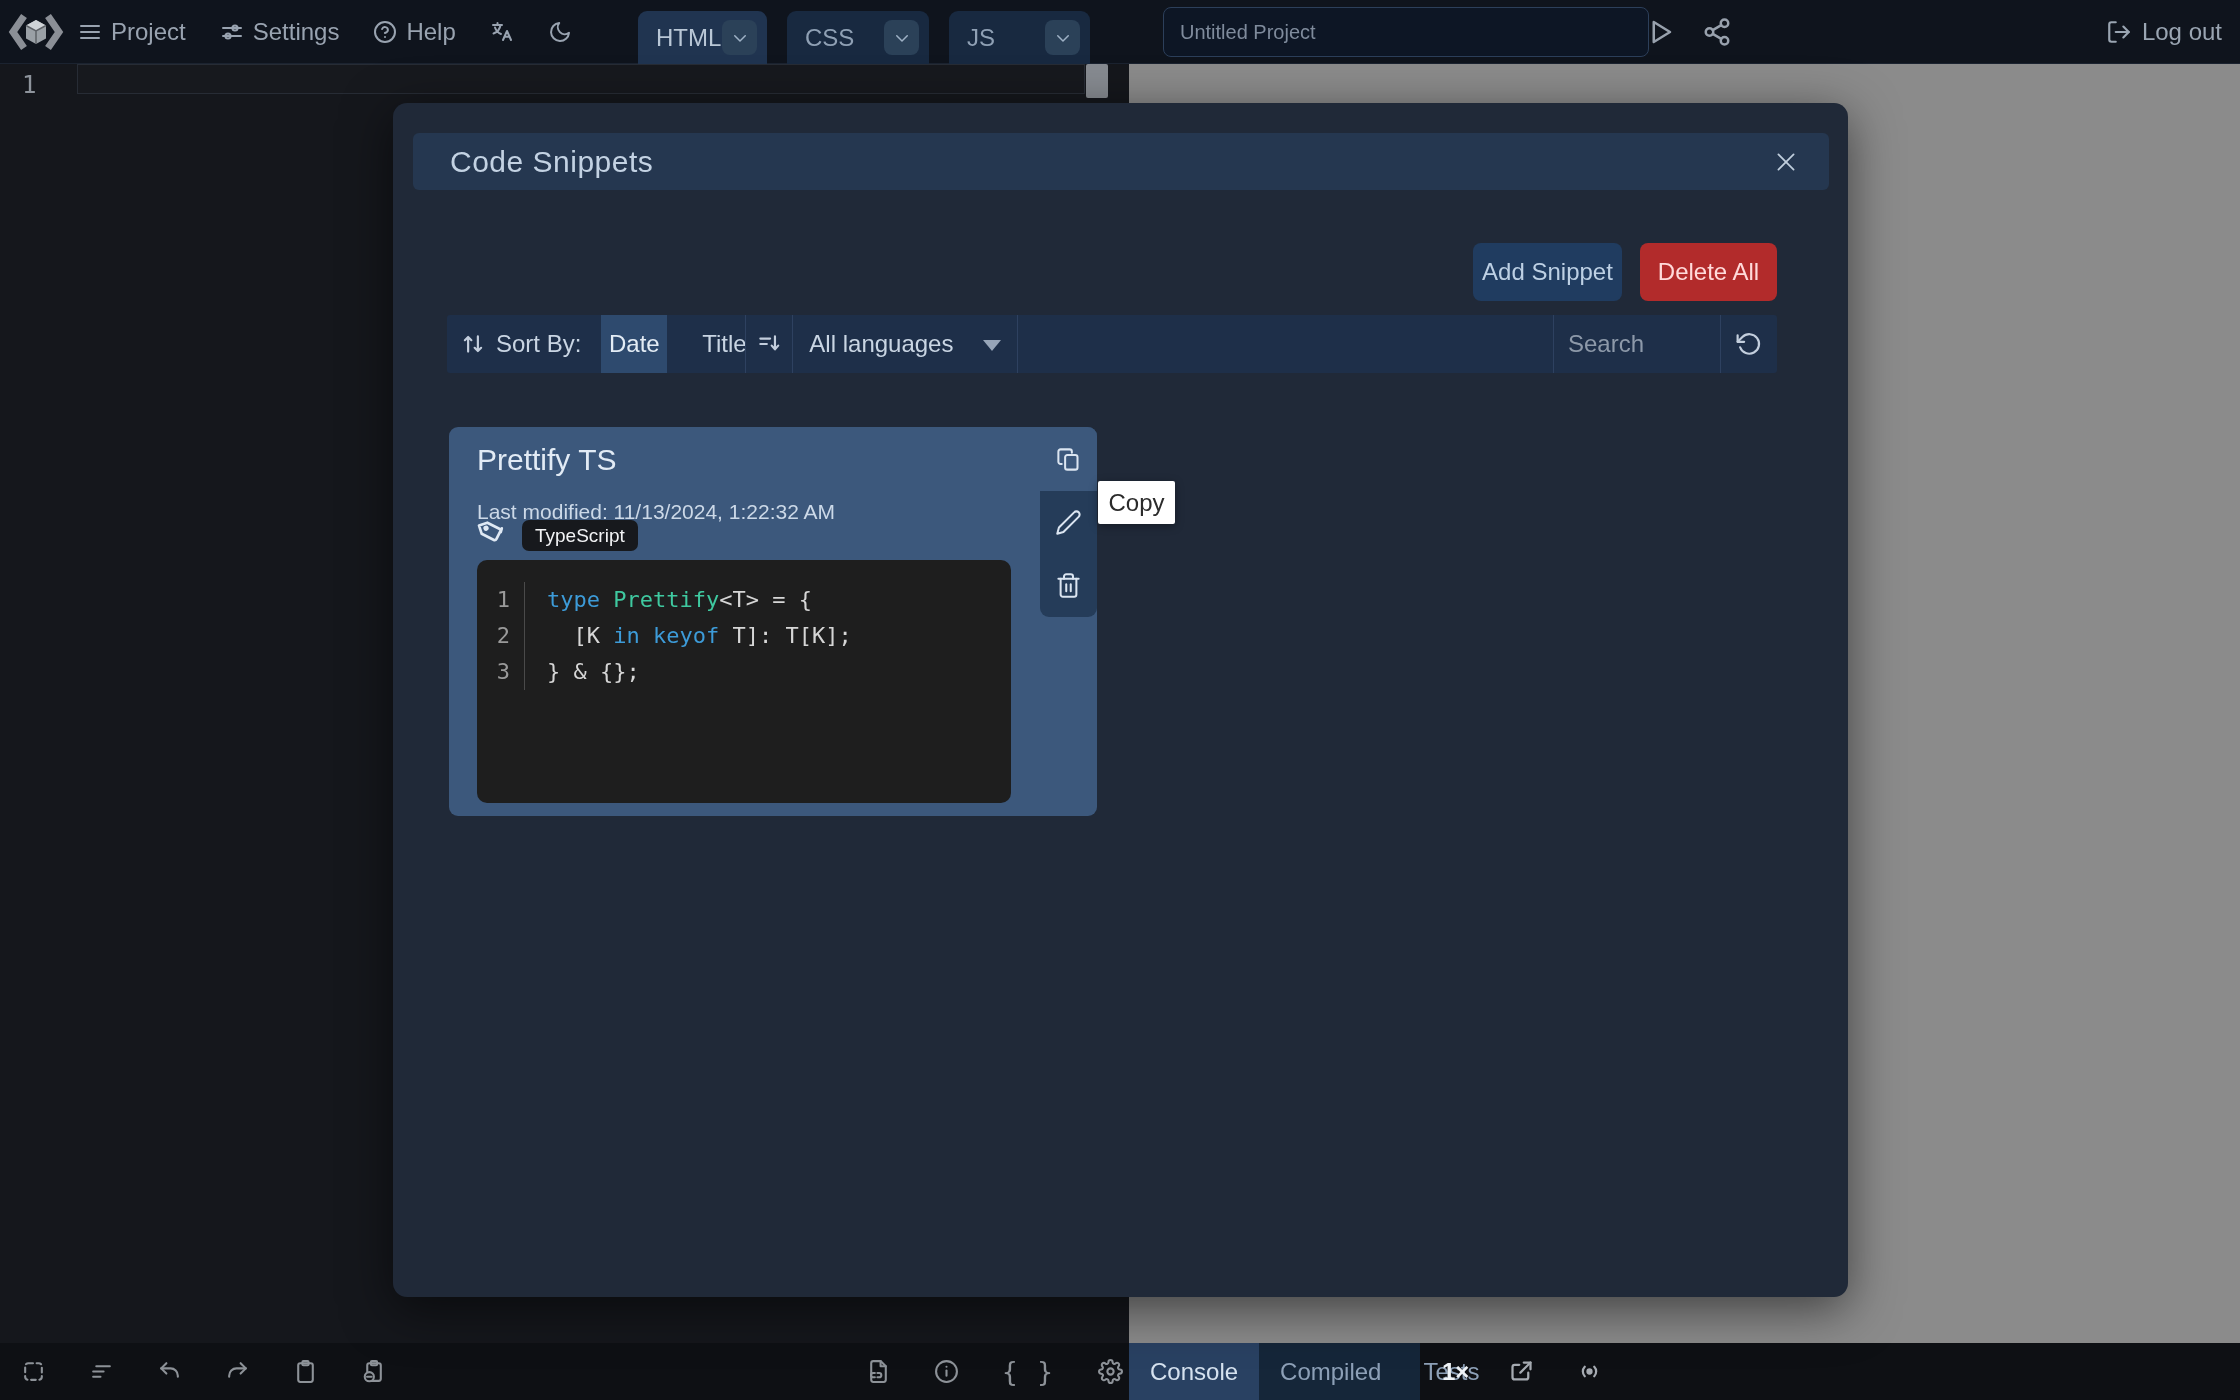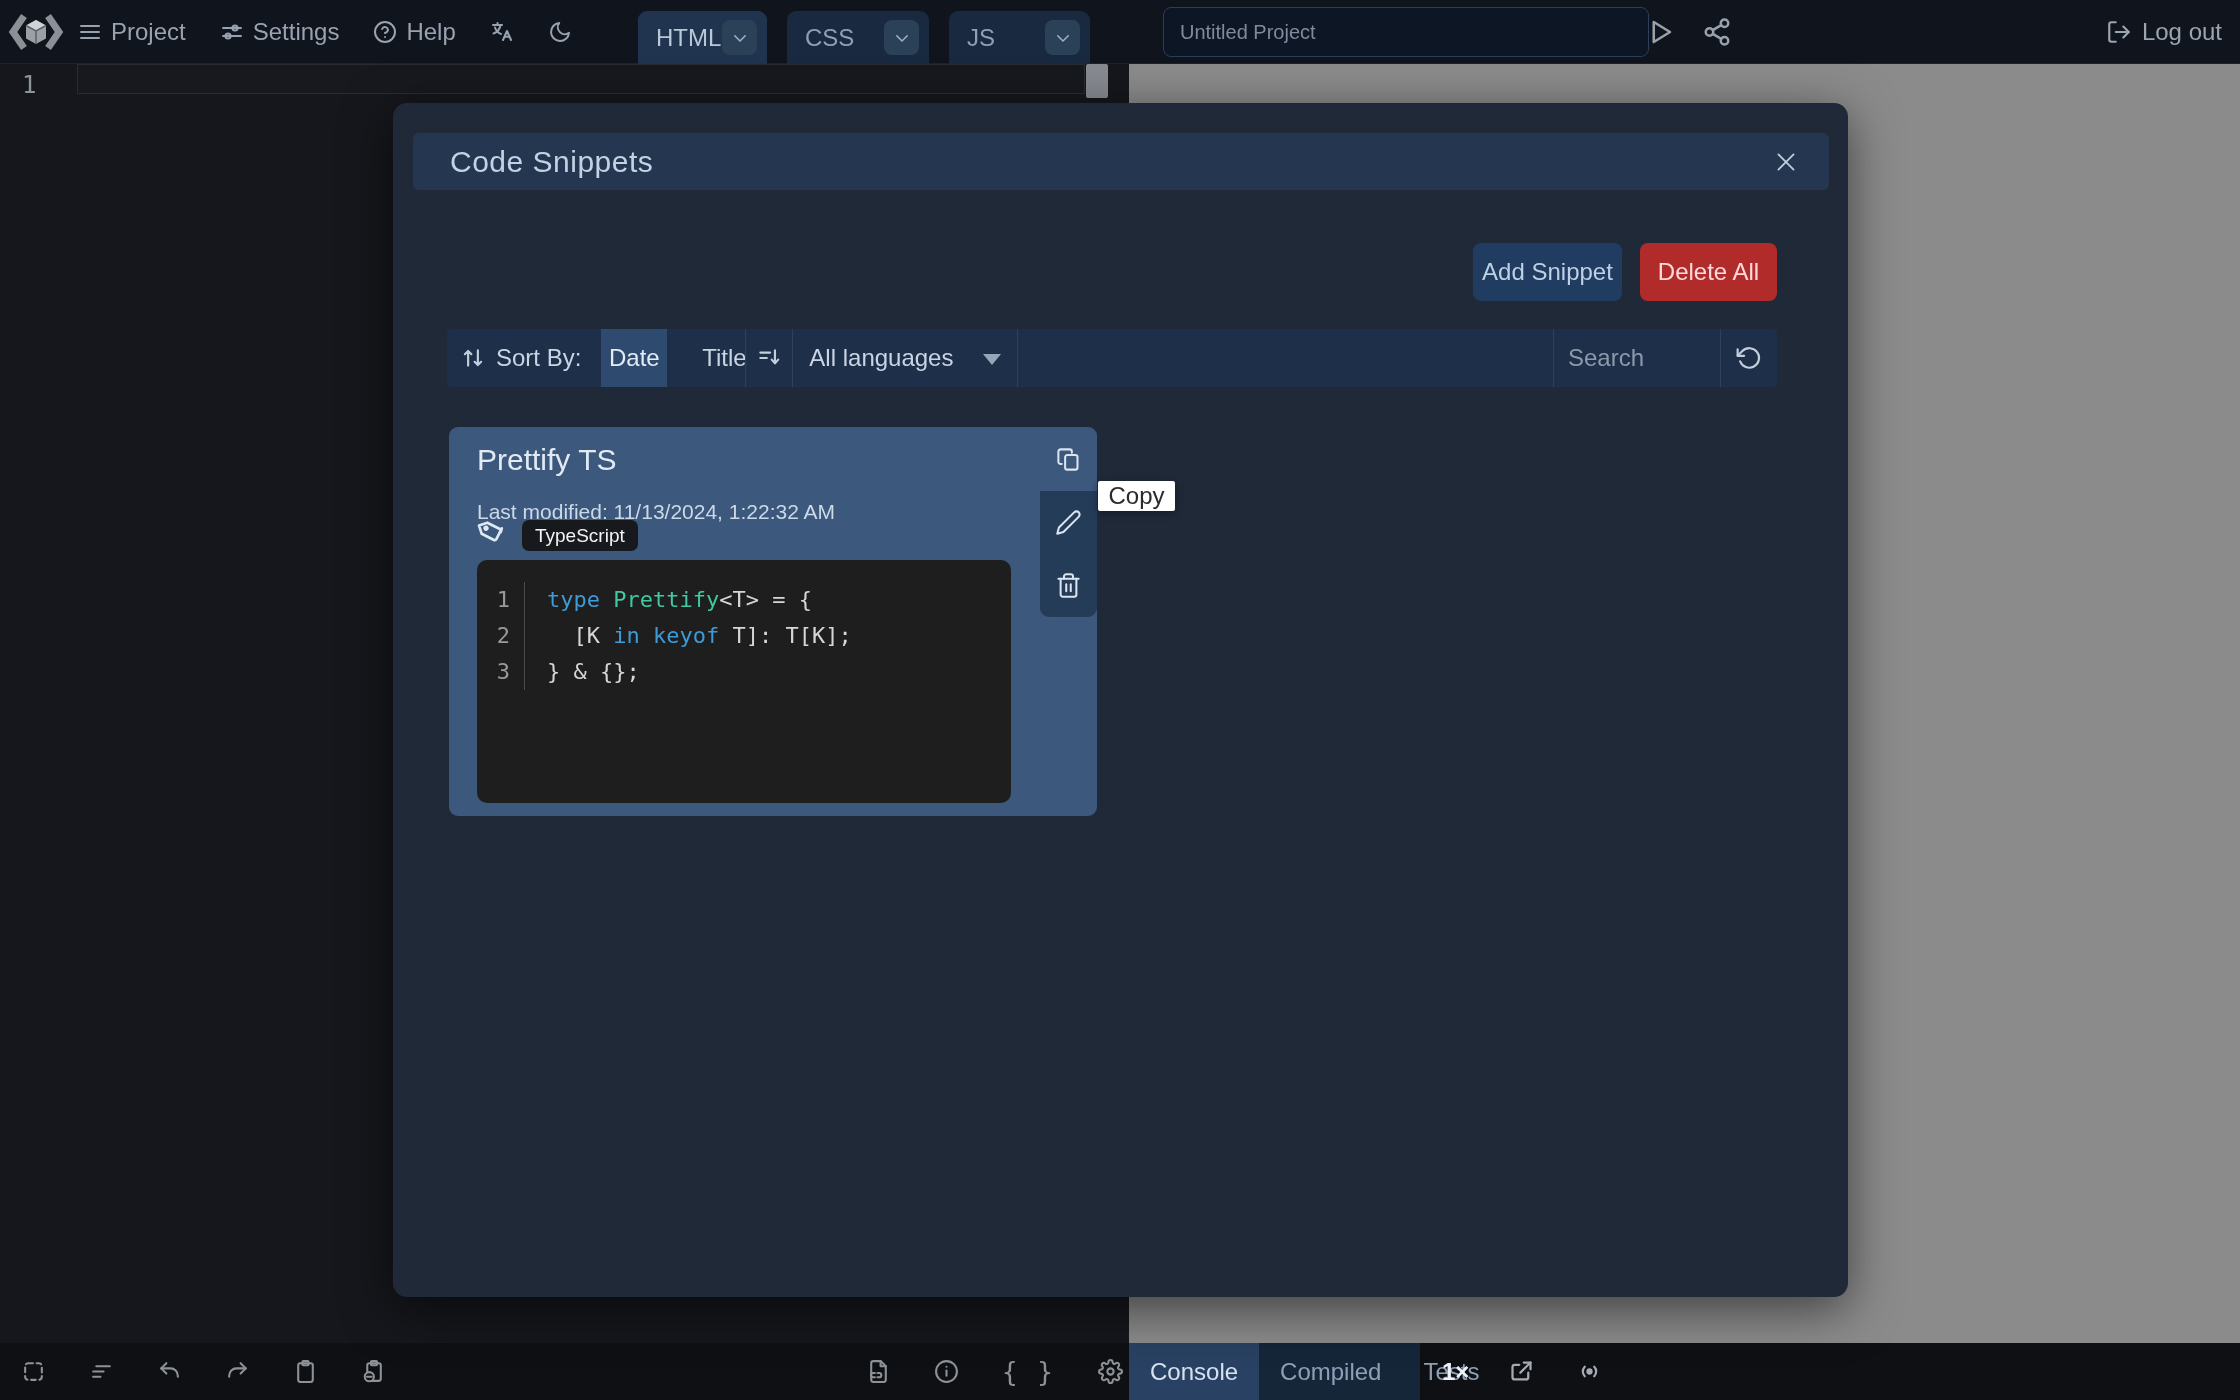--- a/index.html
+++ b/index.html
@@ -53,21 +53,21 @@
   .modal { position:absolute; left:393px; top:103px; width:1455px; height:1194px; background:#202938; border-radius:14px; box-shadow:0 12px 50px rgba(0,0,0,.55); z-index:10; }
   .m-header { position:absolute; left:20px; top:30px; width:1416px; height:57px; background:#253750; border-radius:6px; display:flex; align-items:center;text-align:center; }
   .m-title { margin-left:37px; font-size:30px; color:#c3d2e3; font-weight:300; letter-spacing:.5px; }
   .m-close { margin-left:auto; margin-right:26px; width:30px; height:30px; color:#c0cedd; background:none; border:none; cursor:pointer; padding:0; }
   .m-close .ic{ width:26px; height:26px; stroke-width:1.6; }
 
   .btn { position:absolute; top:140px; height:58px; border:none; border-radius:8px; font-size:24px; cursor:pointer; font-family:"Liberation Sans",sans-serif; }
   .btn-add { left:1080px; width:149px; background:#203c60; color:#bdd0e4; }
   .btn-del { left:1247px; width:137px; background:#b22b2b; color:#ffdada; }
 
-  .sortbar { position:absolute; left:54px; top:226px; width:1330px; height:58px; background:#1e2f49; border-radius:3px; display:flex; align-items:center; color:#c9d5e3; }
+  .sortbar { position:absolute; left:54px; top:212px; width:1330px; height:58px; background:#1e2f49; border-radius:3px; display:flex; align-items:center; color:#c9d5e3; }
   .sortbar .ic { width:26px; height:26px; }
   .sb-updown { margin-left:13px; color:#c3cedd; }
   .sb-label { margin-left:10px; font-size:24px; }
   .seg { height:58px; display:flex; align-items:center; justify-content:center; font-size:24px; cursor:pointer; }
   .seg-date { width:66px; margin-left:20px; background:#2e4a6e; color:#e3ecf5; }
   .seg-title { width:78px;padding-left:36px; }
   .vdiv { width:1px; height:58px; background:#2e4160; }
   .seg-sorticon { width:46px; color:#c3cedd; }
   .lang-filter { display:flex; align-items:center; gap:30px; padding:0 16px; font-size:24px; cursor:pointer; }
   .caret-down { width:0; height:0; border-left:9px solid transparent; border-right:9px solid transparent; border-top:11px solid #97a5b8; margin-top:3px; }
@@ -86,21 +86,21 @@
   .code-block { position:absolute; left:28px; top:133px; width:534px; height:243px; background:#1e1e1e; border-radius:10px; padding-top:22px; overflow:hidden; }
   .code-line { display:flex; height:36px; font-family:"DejaVu Sans Mono",monospace; font-size:22px; line-height:36px; }
   .code-line .num { width:48px; text-align:right; padding-right:14px; color:#9a9a9a; border-right:1px solid #4a4a4a; }
   .code-line pre { padding-left:22px; font-family:inherit; color:#d6d6d6; }
   .tok-kw { color:#3d9bd8; } .tok-type { color:#3fc9a0; } .tok-plain { color:#d6d6d6; }
 
   .card-strip { position:absolute; left:591px; top:0; width:57px; height:190px; background:#253c59; border-radius:0 9px 9px 9px; overflow:visible; }
   .strip-btn { width:57px; height:63px; display:flex; align-items:center; justify-content:center; color:#dbe5f1; cursor:pointer; background:none; border:none; padding:0; }
   .strip-btn .ic { width:27px; height:27px; stroke-width:1.8; }
   .strip-btn.hovered { background:#3c587c; border-radius:0 9px 0 0; height:64px; }
-  .tooltip { position:absolute; left:649px; top:54px; width:77px; height:30px; background:#ffffff; color:#2b2b2b; font-size:24px; display:flex; align-items:center; justify-content:center; border-radius:2px; box-shadow:0 2px 8px rgba(0,0,0,.35); }
+  .tooltip { position:absolute; left:649px; top:54px; width:77px; height:43px; background:#ffffff; color:#2b2b2b; font-size:24px; display:flex; align-items:center; justify-content:center; border-radius:2px; box-shadow:0 2px 8px rgba(0,0,0,.35); }
 </style>
 </head>
 <body>
 
 <div id="app">
 
   <div class="topbar">
     <svg class="logo" viewBox="0 0 56 40">
       <path d="M16 4 L5 20 L16 36" stroke="#8b8f96" stroke-width="7" fill="none"></path>
       <path d="M40 4 L51 20 L40 36" stroke="#8b8f96" stroke-width="7" fill="none"></path>

